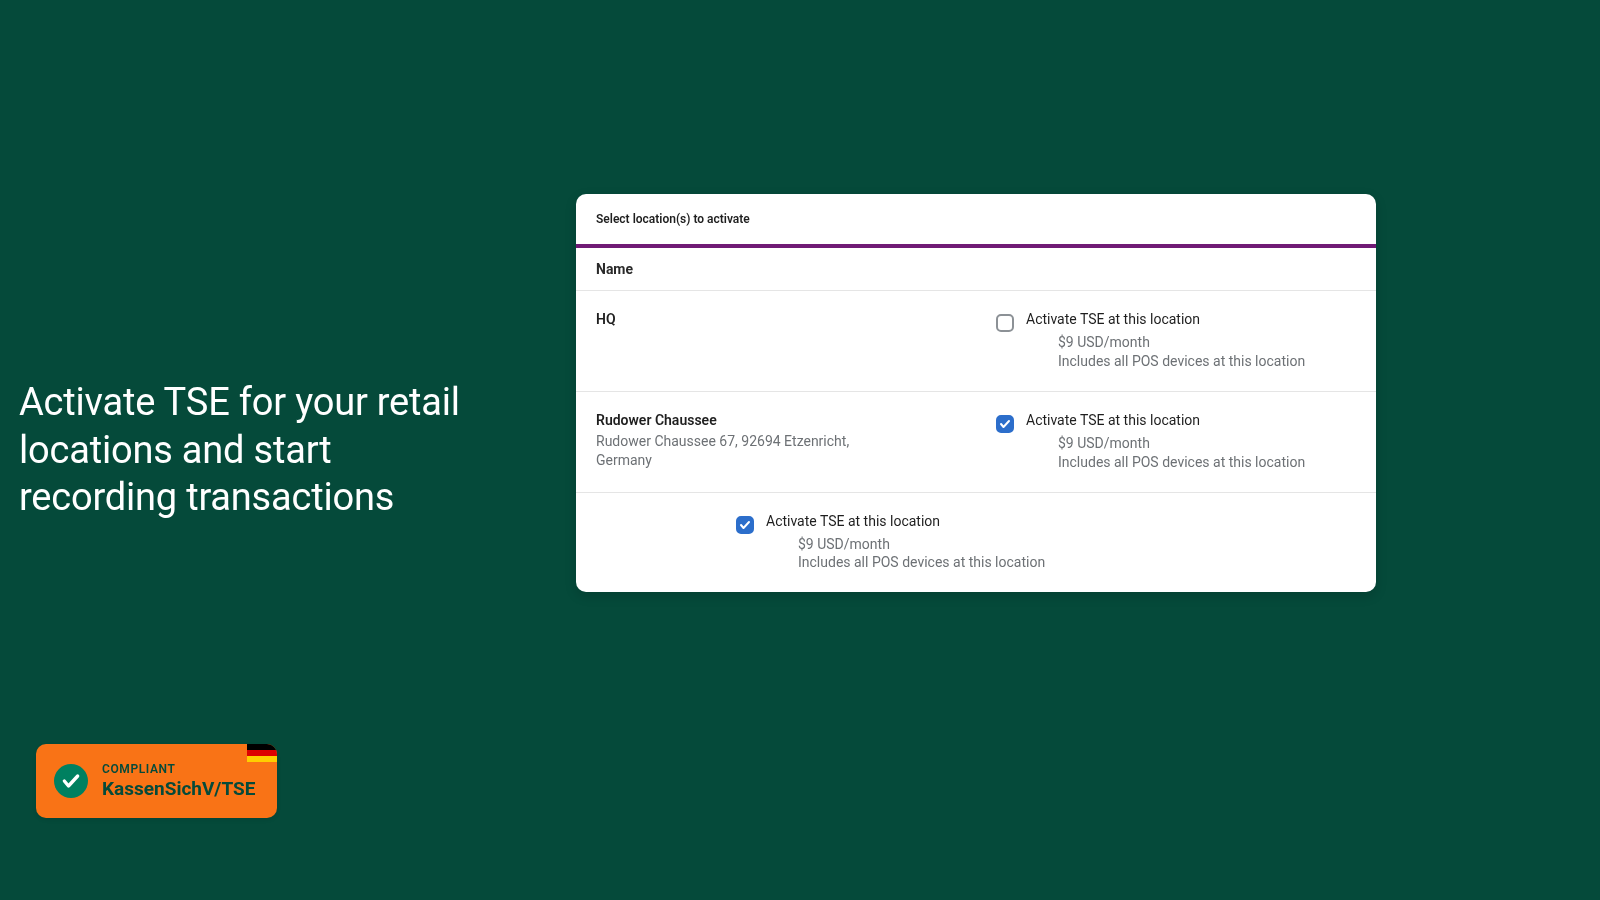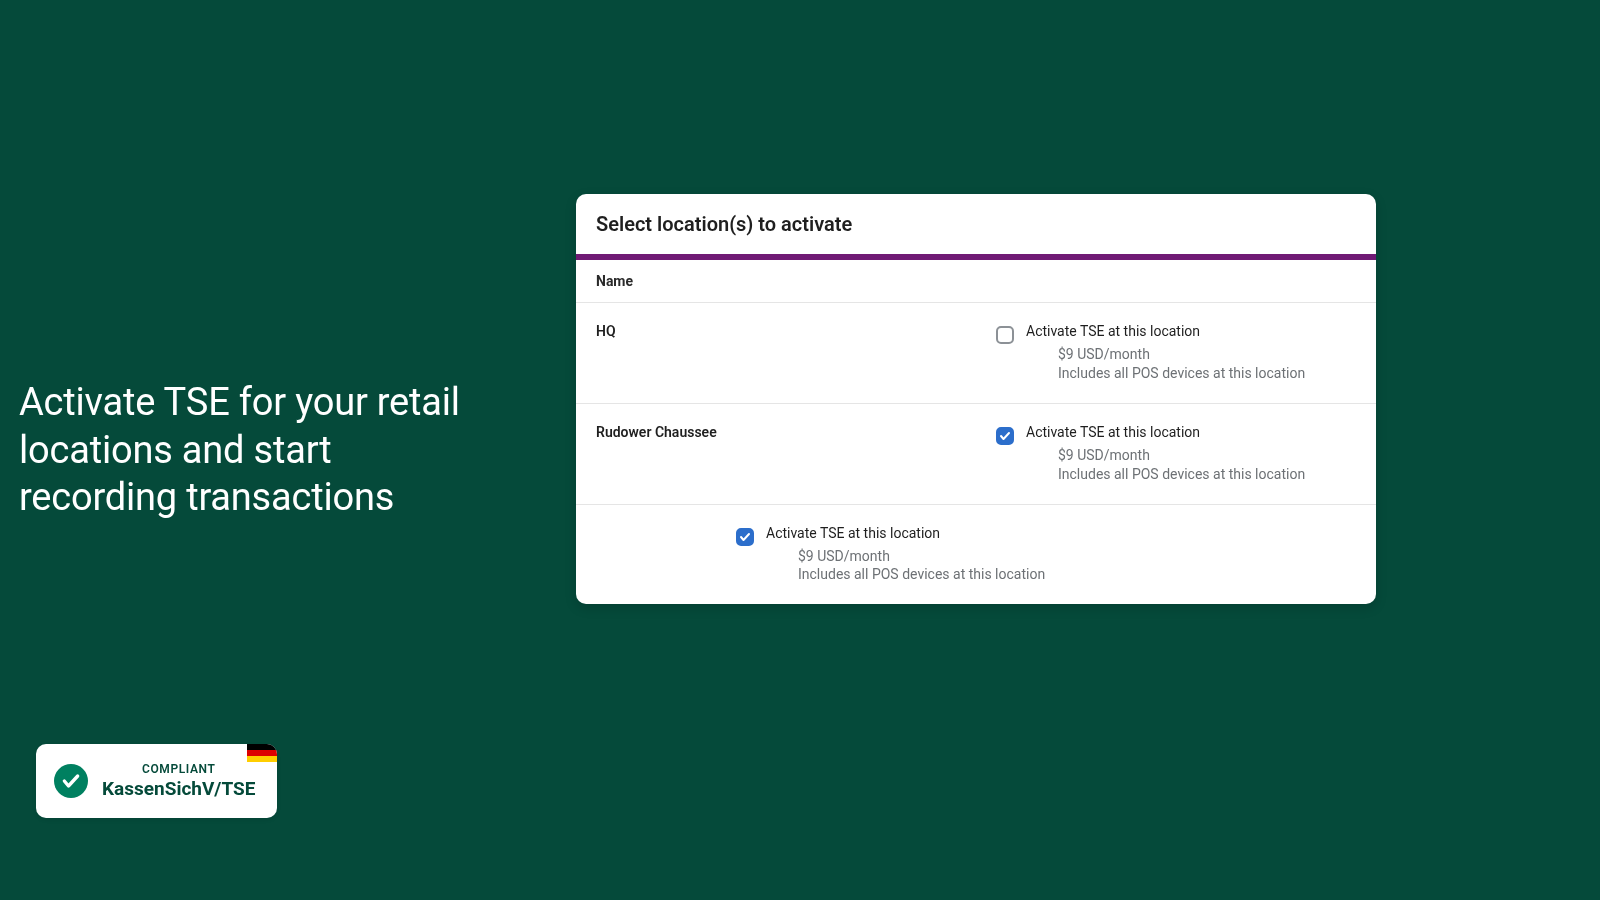--- a/index.html
+++ b/index.html
@@ -20,28 +20,27 @@
     font-weight: 400;
     max-width: 460px;
     letter-spacing: -0.2px;
     margin-top: 24px;
   }
 
   .compliance-badge {
     position: absolute;
     left: 36px;
     bottom: 82px;
-    background: #ffffff;
+    background: #f97316;
     border-radius: 10px;
     padding: 18px 22px 18px 18px;
     display: flex;
     align-items: center;
     gap: 14px;
     box-shadow: 0 2px 4px rgba(0,0,0,0.08);
-    text-align: center;
   }
   .compliance-badge .check-circle {
     width: 34px;
     height: 34px;
     border-radius: 50%;
     background: #008060;
     display: flex;
     align-items: center;
     justify-content: center;
   }
@@ -82,24 +81,24 @@
     left: 576px;
     top: 194px;
     width: 800px;
     background: #ffffff;
     border-radius: 10px;
     box-shadow: 0 4px 12px rgba(0,0,0,0.15);
     overflow: hidden;
   }
   .panel-header {
     padding: 18px 20px 18px 20px;
-    font-size: 20px;
+    font-size: 12px;
     font-weight: 600;
     color: #1f1f1f;
-    border-bottom: 6px solid #701a75;
+    border-bottom: 4px solid #701a75;
   }
   .panel-colhead {
     padding: 13px 20px;
     font-size: 14px;
     font-weight: 700;
     color: #2a2a2a;
     border-bottom: 1px solid #e5e5e5;
   }
   .row {
     display: flex;
@@ -199,20 +198,21 @@
         <div class="activate-label">Activate TSE at this location</div>
         <div class="activate-sub">$9 USD/month</div>
         <div class="activate-sub" style="margin-top:0">Includes all POS devices at this location</div>
       </div>
     </div>
   </div>
 
   <div class="row">
     <div class="col-left">
       <div class="loc-name">Rudower Chaussee</div>
+      <div class="loc-addr">Rudower Chaussee 67, 92694 Etzenricht, Germany</div>
     </div>
     <div class="col-right">
       <div class="checkbox checked">
         <svg viewBox="0 0 24 24" fill="none" stroke="#ffffff" stroke-width="4" stroke-linecap="round" stroke-linejoin="round">
             <polyline points="4 12 9 18 20 6"></polyline>
           </svg>
       </div>
       <div>
         <div class="activate-label">Activate TSE at this location</div>
         <div class="activate-sub">$9 USD/month</div>

